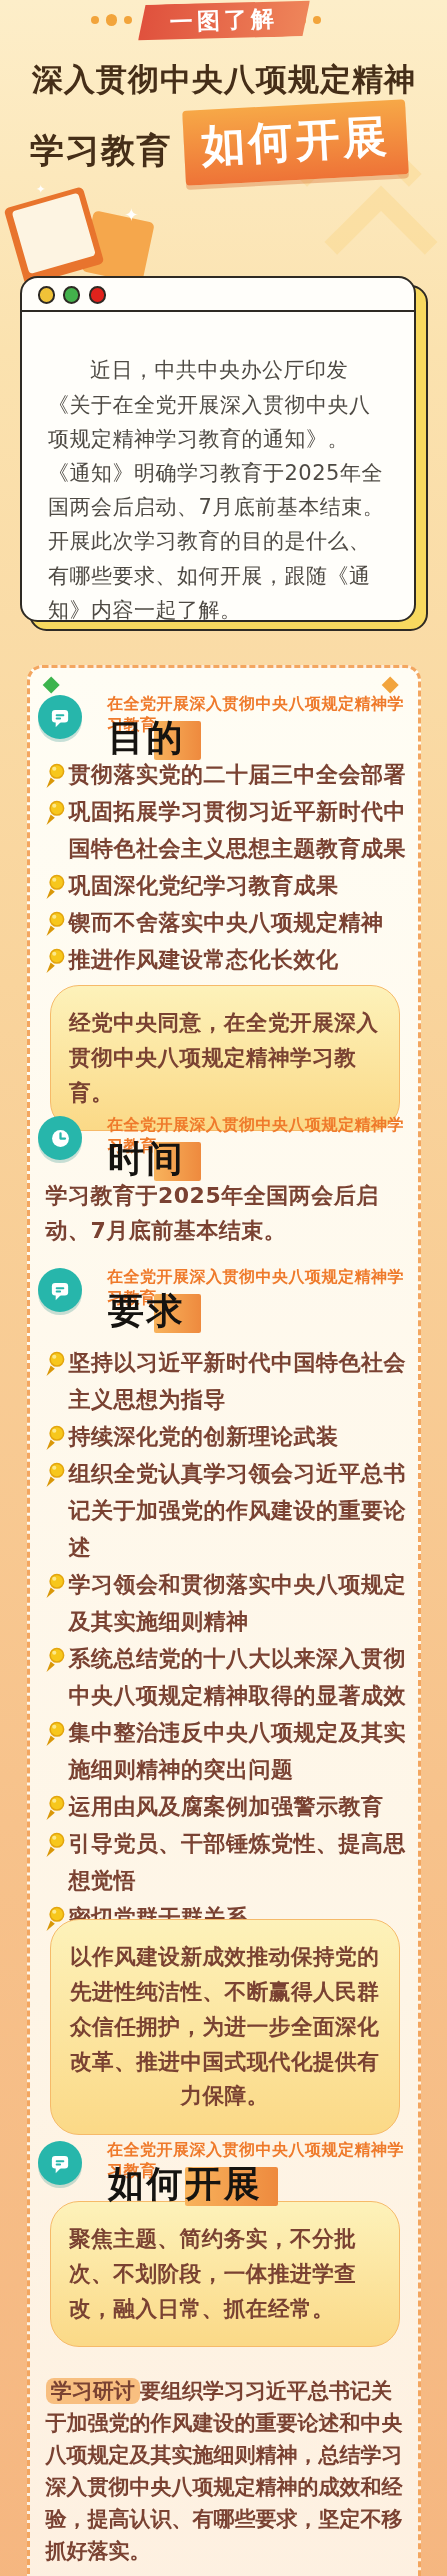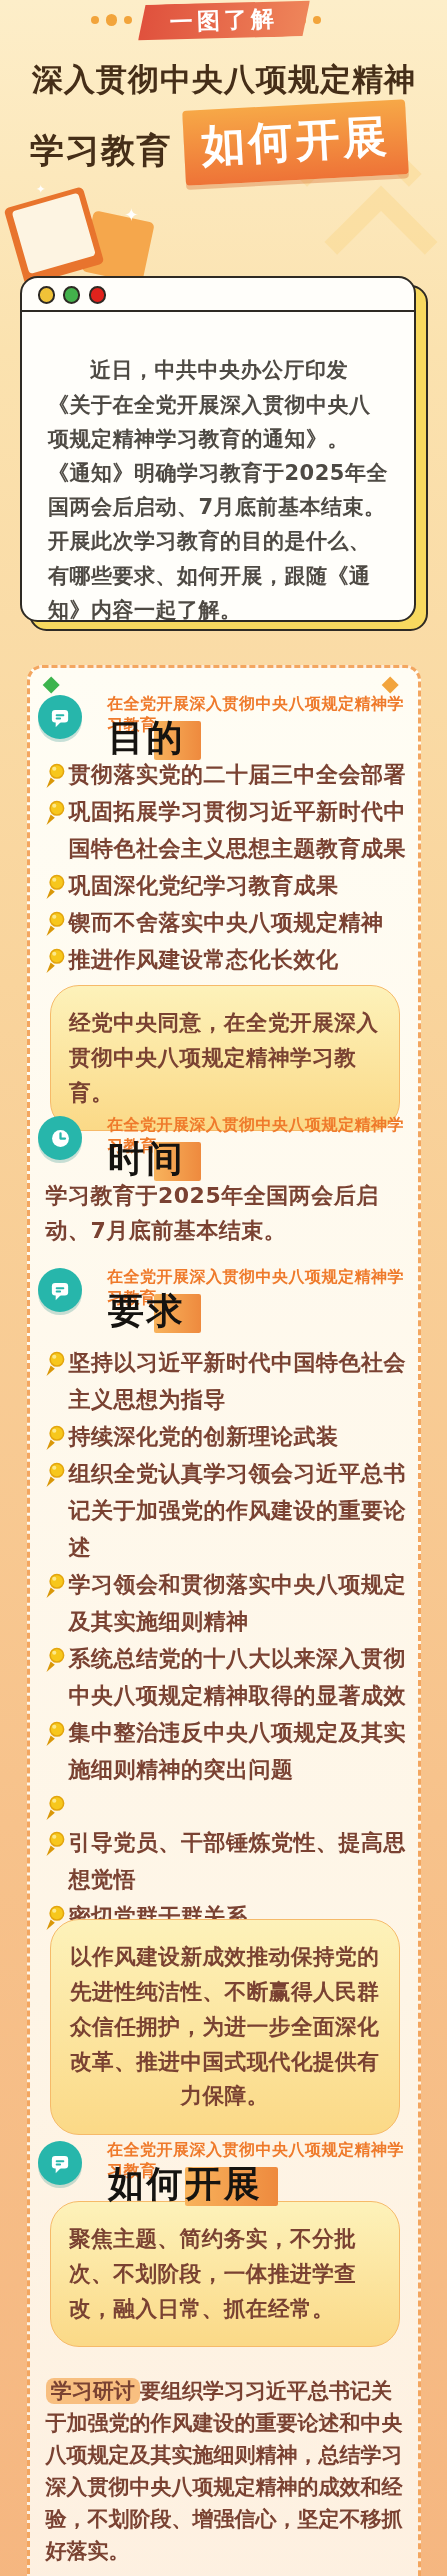--- a/index.html
+++ b/index.html
@@ -36,21 +36,21 @@
   
   .intro-back{position:absolute;left:29px;top:285px;width:395px;height:342px;
     background:#f8d95f;border:2.6px solid #2e2a24;border-radius:17.5px;z-index:2;}
   .intro-card{position:absolute;left:20px;top:276px;width:392px;height:342px;
     background:#fffefa;border:2.6px solid #2e2a24;border-radius:17.5px;overflow:hidden;z-index:3;}
   .win-dots{display:flex;gap:8.2px;margin:8.2px 0 0 15.5px;}
   .wdot{width:13.4px;height:13.4px;border-radius:50%;border:2.1px solid #2e2a24;}
   .wdot-y{background:#f0c238}.wdot-g{background:#43b14b}.wdot-r{background:#e0221c}
   .win-sep{border-top:2.6px solid #2e2a24;margin-top:6.2px;}
   .intro-text{padding:20.6px 24px 0 26px;font-size:21px;line-height:1.63;color:#4e4a44;
-    font-weight:700;text-indent:2em;letter-spacing:0.5px;}
+    font-weight:400;text-indent:2em;letter-spacing:0.5px;}
   
   .panel{position:absolute;left:27px;top:665px;width:394px;height:2411px;box-sizing:border-box;
     border:3.1px dashed #f3a660;border-radius:15.5px;
     background:linear-gradient(180deg,#fffdf4 0%,#fef5e6 55%,#fdecdc 100%);z-index:2;}
   .diamond{position:absolute;width:12.4px;height:12.4px;transform:rotate(45deg);z-index:3;}
   .d-green{left:45px;top:679px;background:#3cb44d;}
   .d-orange{left:384px;top:679px;background:#f2a43c;}
   .sec{position:absolute;left:0;width:100%;height:67px;}
   .sec-icon{position:absolute;left:8.2px;top:1px;width:44px;height:44px;border-radius:50%;
     background:#27b6ab;display:flex;align-items:center;justify-content:center;
@@ -261,20 +261,21 @@
               <circle cx="19" cy="13" r="4" fill="#fde98c"></circle>
             </svg></span>
         <span class="btext">集中整治违反中央八项规定及其实施细则精神的突出问题</span>
       </div>
       <div class="bullet">
         <span class="pin"><svg width="21.6" height="28" viewBox="0 0 40 54">
               <path d="M12 30 L4 50 L20 36 Z" fill="#d99708"></path>
               <circle cx="24" cy="18" r="13" fill="#f7c71c" stroke="#e3a50e" stroke-width="3"></circle>
               <circle cx="19" cy="13" r="4" fill="#fde98c"></circle>
             </svg></span>
+        <span class="btext">运用由风及腐案例加强警示教育</span>
       </div>
       <div class="bullet">
         <span class="pin"><svg width="21.6" height="28" viewBox="0 0 40 54">
               <path d="M12 30 L4 50 L20 36 Z" fill="#d99708"></path>
               <circle cx="24" cy="18" r="13" fill="#f7c71c" stroke="#e3a50e" stroke-width="3"></circle>
               <circle cx="19" cy="13" r="4" fill="#fde98c"></circle>
             </svg></span>
         <span class="btext">引导党员、干部锤炼党性、提高思想觉悟</span>
       </div>
       <div class="bullet">
@@ -299,19 +300,19 @@
       </div>
       <div class="sec-kicker">在全党开展深入贯彻中央八项规定精神学习教育</div>
       <div class="sec-title">
         <i class="blk"></i>
         <span class="ttl">如何开展</span>
       </div>
     </div>
     <div class="callout" style="top:1533px;">聚焦主题、简约务实，不分批次、不划阶段，一体推进学查改，融入日常、抓在经常。</div>
 
     <div class="paras">
-      <p class="para"><span class="hl hl-orange">学习研讨</span><span>要组织学习习近平总书记关于加强党的作风建设的重要论述和中央八项规定及其实施细则精神，总结学习深入贯彻中央八项规定精神的成效和经验，不划阶段、增强信心，坚定不移抓好落实。</span></p>
+      <p class="para"><span class="hl hl-orange">学习研讨</span><span>要组织学习习近平总书记关于加强党的作风建设的重要论述和中央八项规定及其实施细则精神，总结学习深入贯彻中央八项规定精神的成效和经验，提高认识、有哪些要求，坚定不移抓好落实。</span></p>
 
     </div>
   </div>
 
 </div>
 
 
 </body></html>

